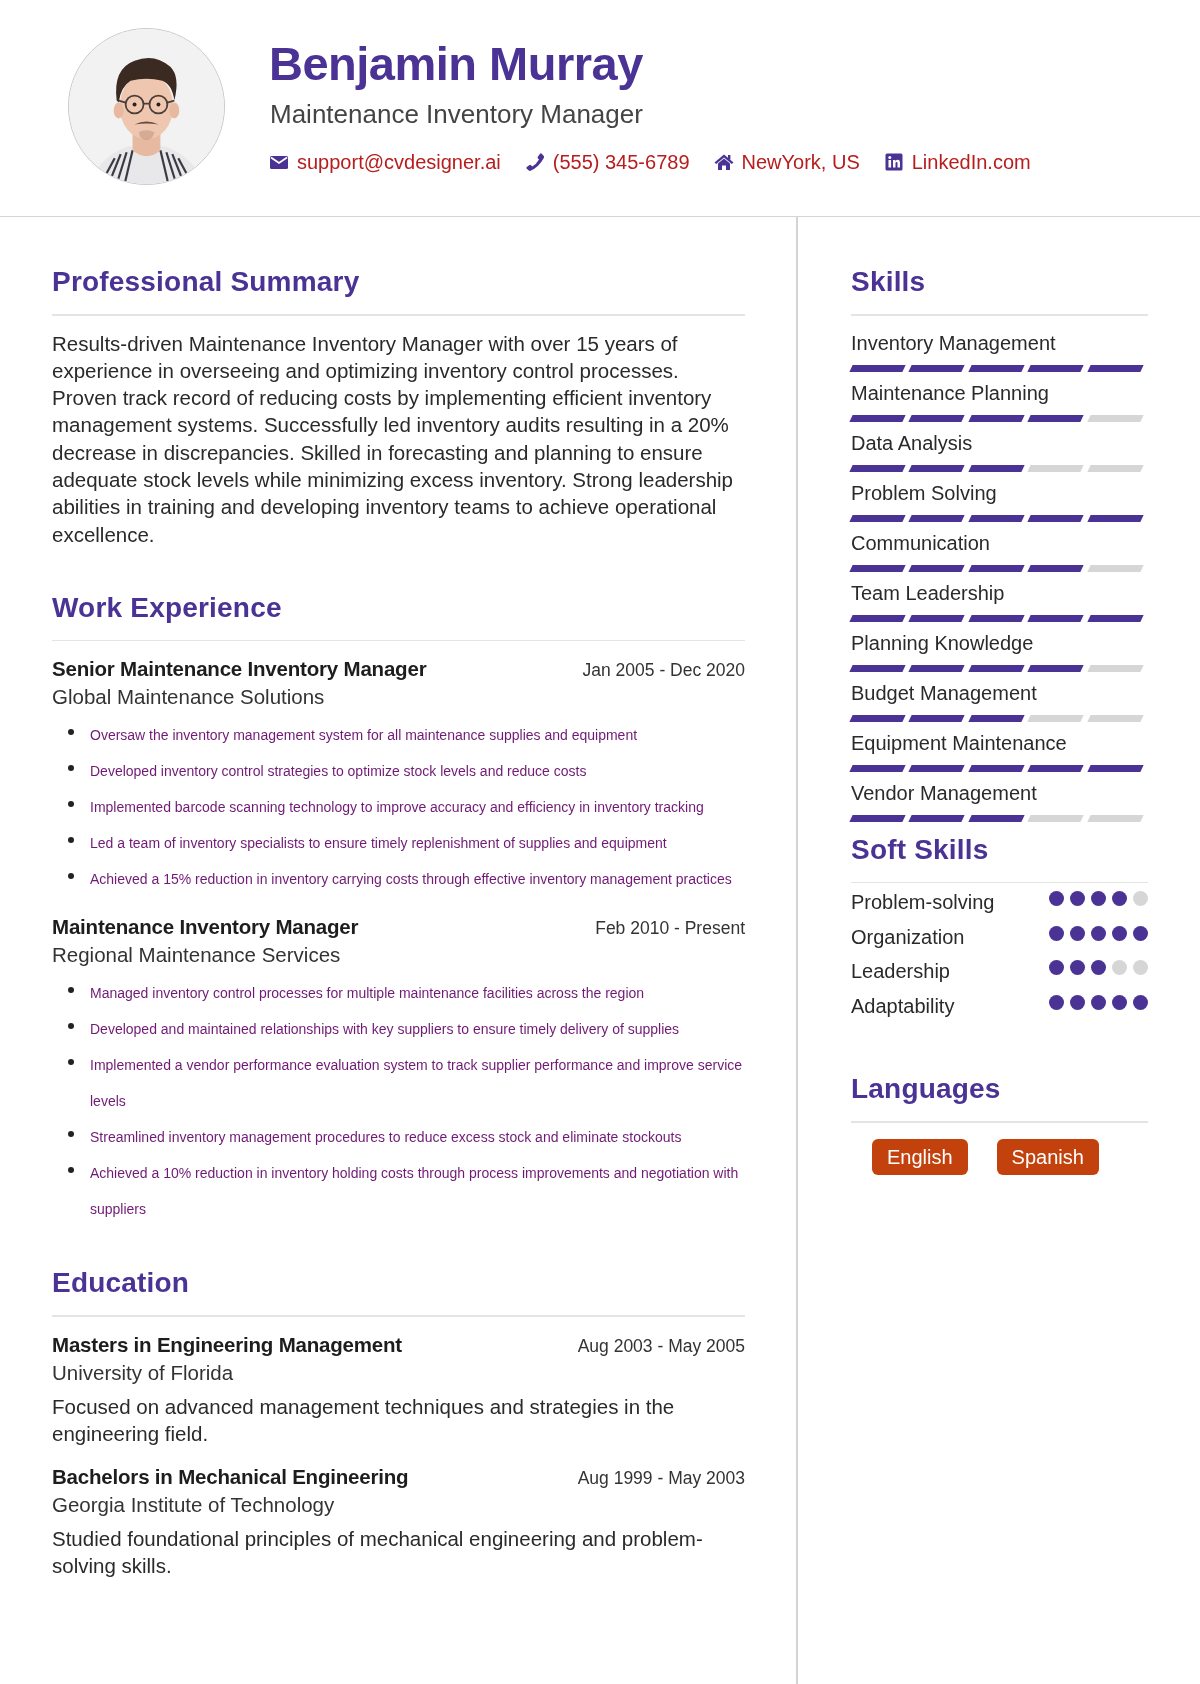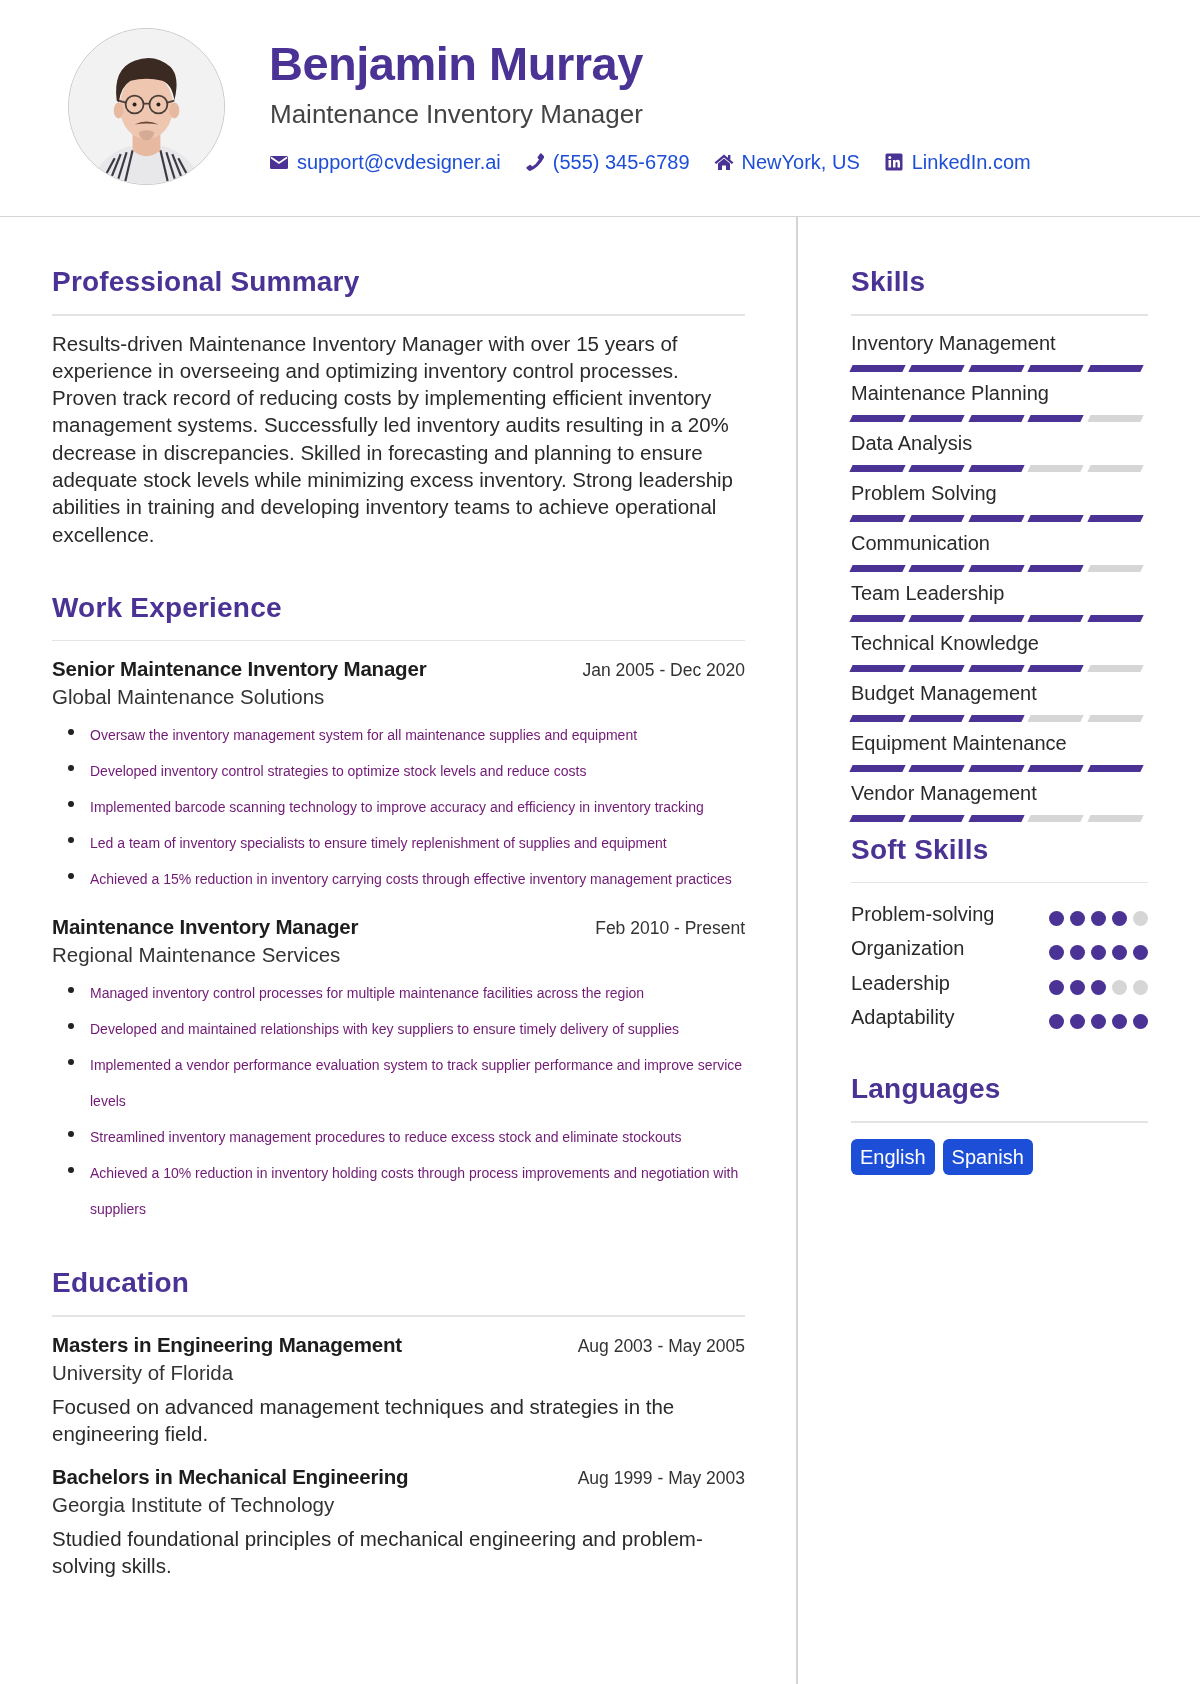--- a/index.html
+++ b/index.html
@@ -4,21 +4,21 @@
 <style>
   * { box-sizing: border-box; margin: 0; padding: 0; }
   html, body { width: 1200px; height: 1684px; background: #ffffff; overflow: hidden; }
   body { font-family: "Liberation Sans", "DejaVu Sans", sans-serif; color: #222; position: relative; }
 
   .header { position: absolute; left: 0; top: 0; width: 1200px; height: 217px; border-bottom: 1.5px solid #d4d4d4; }
   .photo { position: absolute; left: 68px; top: 28px; width: 157px; height: 157px; border-radius: 50%; border: 1.5px solid #c9c9c9; overflow: hidden; background: #f3f3f3; }
   .photo svg { width: 100%; height: 100%; display: block; }
   .name { position: absolute; left: 269px; top: 36px; font-size: 47px; font-weight: bold; color: #4a3394; letter-spacing: -0.5px; line-height: 56px; }
   .title { position: absolute; left: 270px; top: 97px; font-size: 26px; color: #444; line-height: 34px; }
-  .contacts { position: absolute; left: 269px; top: 148px; display: flex; align-items: flex-end; font-size: 20px; color: #1d4ed8; line-height: 28px; }
+  .contacts { position: absolute; left: 269px; top: 148px; display: flex; align-items: flex-end; font-size: 20px; color: #b91c1c; line-height: 28px; }
   .contact { display: flex; align-items: center; margin-right: 24px; }
   .contact .ic { width: 20px; height: 20px; margin-right: 8px; display: inline-flex; align-items: center; justify-content: center; }
   .contact .ic svg { width: 20px; height: 20px; display: block; }
 
   .vdivider { position: absolute; left: 796px; top: 217px; width: 1.5px; height: 1467px; background: #d4d4d4; }
 
   .left { position: absolute; left: 52px; top: 262px; width: 693px; }
   .right { position: absolute; left: 851px; top: 262px; width: 297px; }
 
   .section-title { font-size: 28px; font-weight: bold; color: #4a3394; line-height: 40px; letter-spacing: 0.2px; }
@@ -36,28 +36,28 @@
   .bullets li::before { content: ""; position: absolute; left: 16px; top: 12px; width: 6px; height: 6px; background: #222; border-radius: 50%; }
 
   .edu-desc { font-size: 20.5px; line-height: 27px; color: #2a2a2a; margin-top: 6px; }
 
   .skill { margin-bottom: 0; }
   .skill-name { font-size: 20px; color: #2a2a2a; line-height: 27px; }
   .bars { display: flex; margin-top: 8px; margin-bottom: 8px; height: 7px; }
   .bar { width: 54px; height: 7px; margin-right: 6.5px; transform: skewX(-25deg); background: #d6d6d6; }
   .bar.on { background: #4a3394; }
 
-  .soft-row { display: flex; justify-content: space-between; align-items: flex-end; height: 34.5px; }
+  .soft-row { display: flex; justify-content: space-between; align-items: flex-start; height: 34.5px; }
   .soft-name { font-size: 20px; color: #2a2a2a; }
   .dots { display: flex; }
   .dot { width: 15px; height: 15px; border-radius: 50%; background: #d6d6d6; margin-left: 6px; }
   .dot.on { background: #4a3394; }
 
   .langs { display: flex; margin-top: 16px; }
-  .lang { background: #1d4ed8; color: #fff; font-size: 20px; padding: 4px 9px; border-radius: 6px; margin-right: 8px; line-height: 28px; }
+  .lang { background: #c2410c; color: #fff; font-size: 20px; padding: 4px 15px; border-radius: 6px; margin-right: 8px; line-height: 28px; margin-left: 21px; }
 </style>
 </head>
 <body>
 
 <div class="header">
   <div class="photo">
     <svg viewBox="0 0 156 156">
       <rect width="156" height="156" fill="#f2f2f2"></rect>
 
       <path d="M22 156 Q30 128 60 118 L96 118 Q126 128 134 156 Z" fill="#e8e8ea"></path>
@@ -269,21 +269,21 @@
           <div class="skill-name">Team Leadership</div>
           <div class="bars">
             <span class="bar on"></span>
             <span class="bar on"></span>
             <span class="bar on"></span>
             <span class="bar on"></span>
             <span class="bar on"></span>
           </div>
         </div>
       <div class="skill">
-          <div class="skill-name">Technical Knowledge</div>
+          <div class="skill-name">Planning Knowledge</div>
           <div class="bars">
             <span class="bar on"></span>
             <span class="bar on"></span>
             <span class="bar on"></span>
             <span class="bar on"></span>
             <span class="bar"></span>
           </div>
         </div>
       <div class="skill">
           <div class="skill-name">Budget Management</div>

